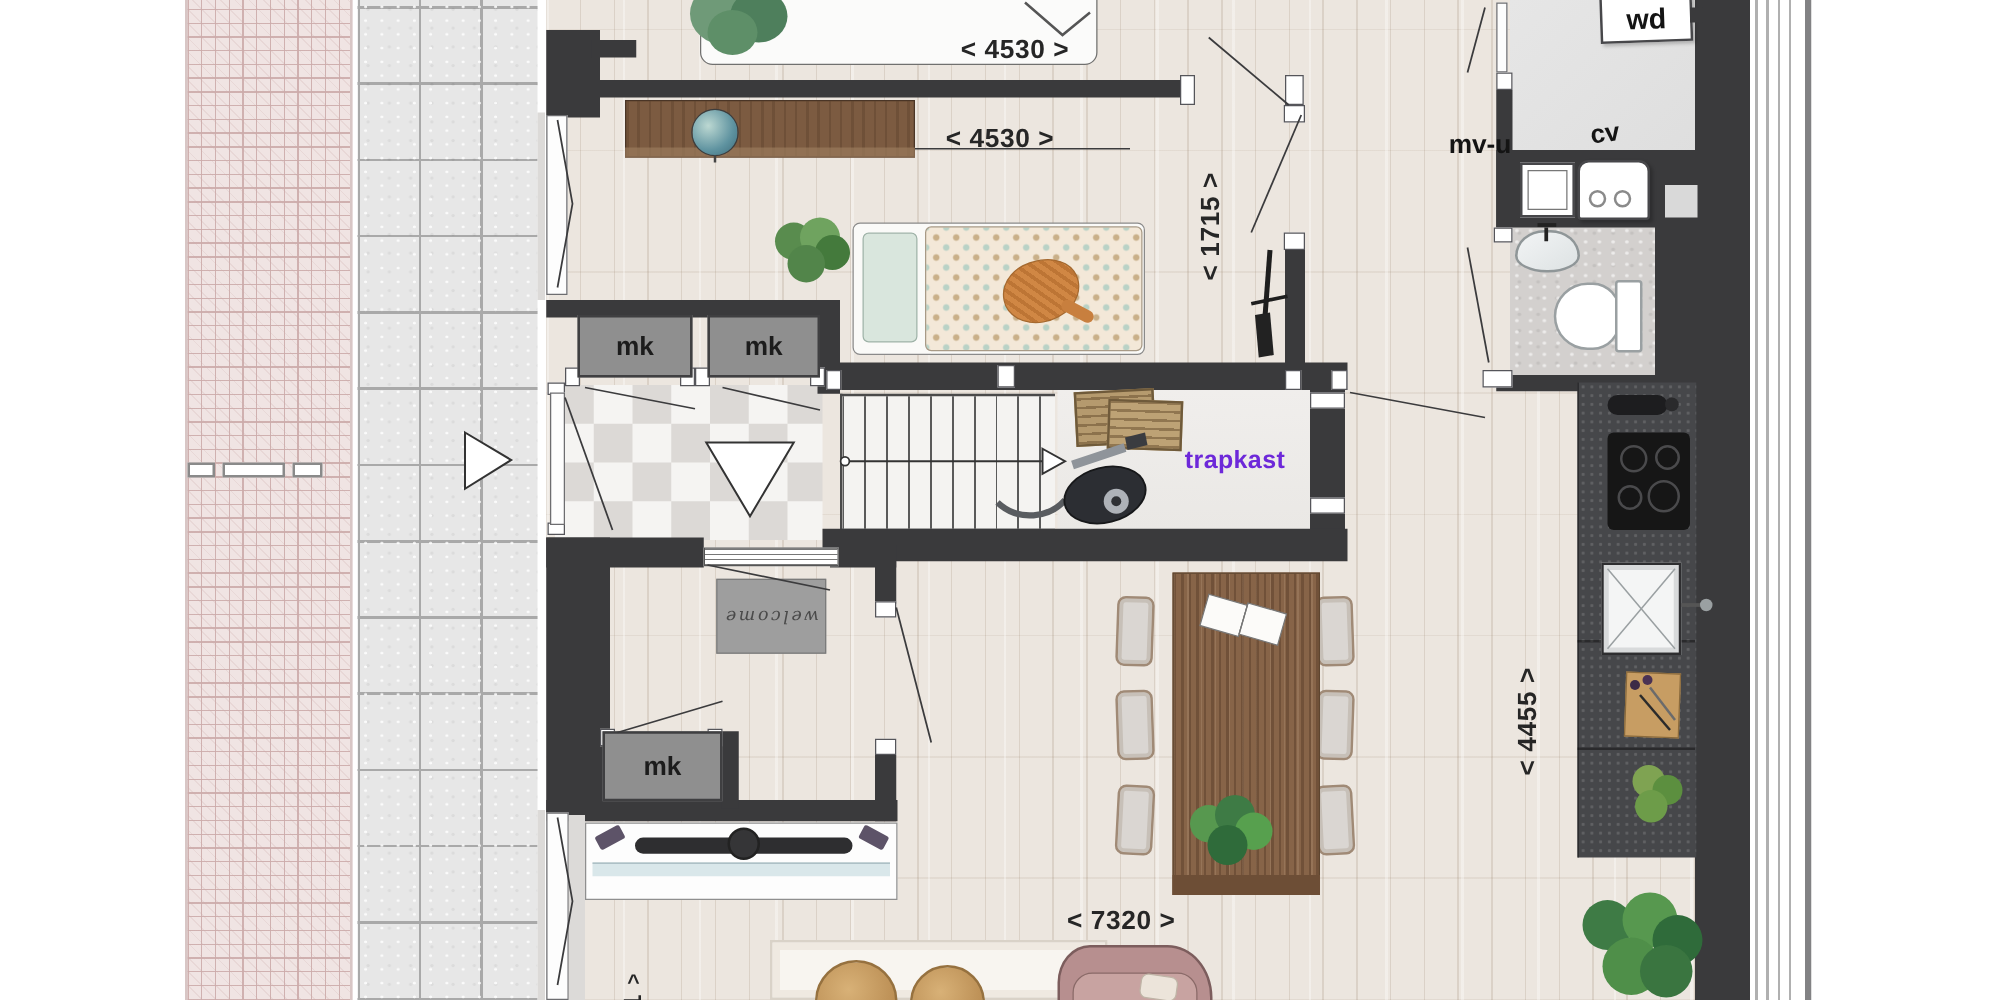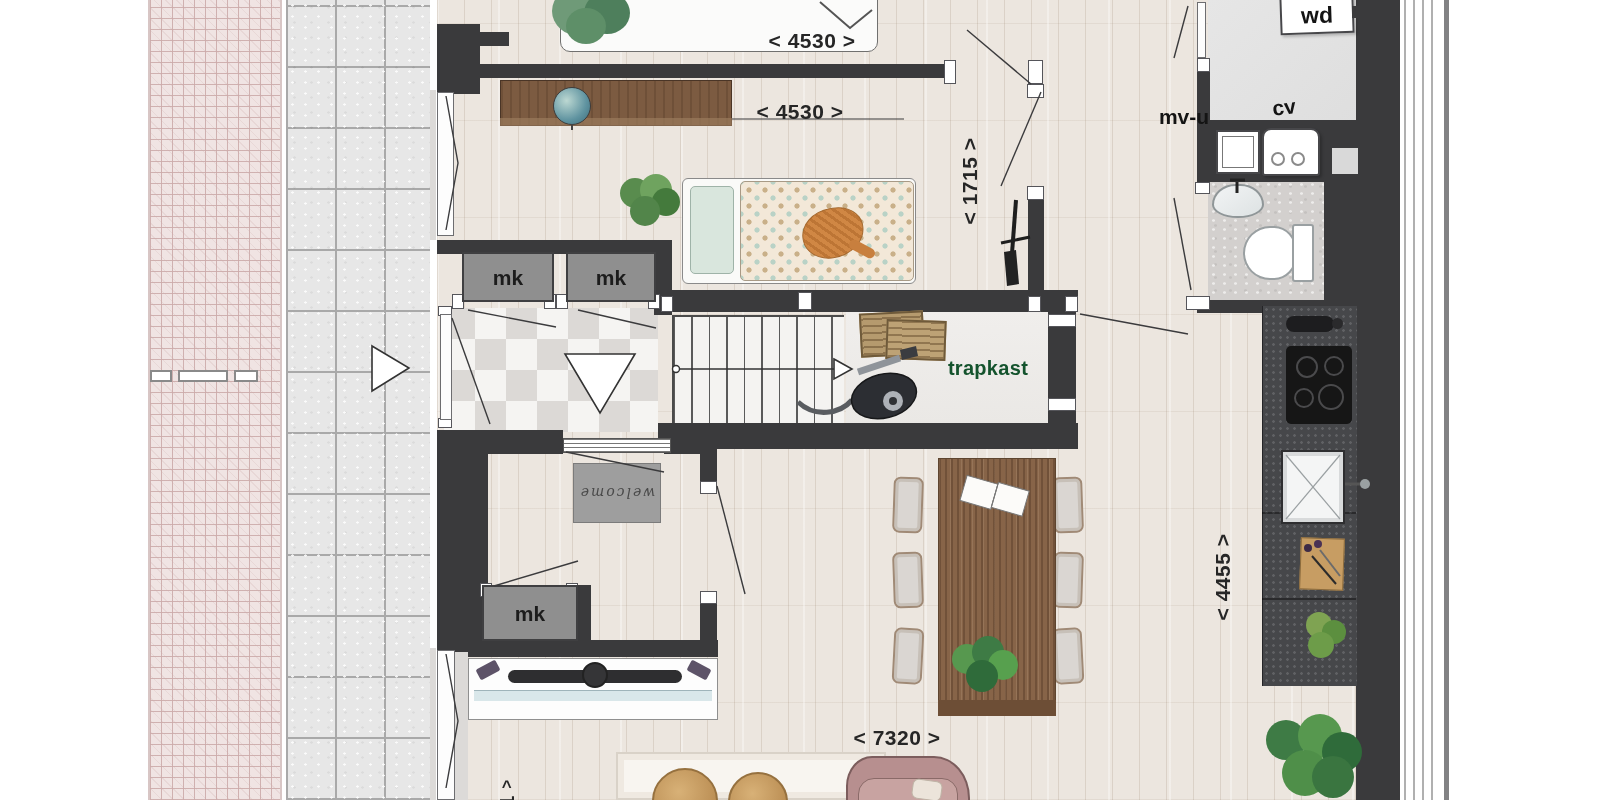--- a/index.html
+++ b/index.html
@@ -57,21 +57,21 @@
     background-size:7px 7px;border-left:1.5px solid #242427;}
   .leaf{position:absolute;border-radius:50%;}
   .chair{position:absolute;width:30px;height:56px;background:#dad6d2;border:2px solid #a08a76;
          border-radius:7px;box-shadow:inset 0 0 0 3px #c7c0b8;box-sizing:border-box;}
   
   .dim{position:absolute;transform:translate(-50%,-50%);font:600 21px/1 "Liberation Sans",sans-serif;
        color:#262626;letter-spacing:.5px;white-space:nowrap;}
   .vdim{position:absolute;transform:translate(-50%,-50%) rotate(-90deg);
         font:600 21px/1 "Liberation Sans",sans-serif;color:#262626;letter-spacing:.5px;white-space:nowrap;}
   .room-label{position:absolute;transform:translate(-50%,-50%);
-        font:600 20px/1 "Liberation Sans",sans-serif;color:#14532d;letter-spacing:.3px;}
+        font:600 20px/1 "Liberation Sans",sans-serif;color:#6d28d9;letter-spacing:.3px;}
   .app-label{position:absolute;transform:translate(-50%,-50%);
         font:600 21px/1 "Liberation Sans",sans-serif;color:#141414;}
   .wd-label{font:600 23px/1 "Liberation Sans",sans-serif;color:#141414;}
   .welcome-label{position:absolute;left:50%;top:50%;transform:translate(-50%,-50%) rotate(180deg);
         font:italic 400 14px/1 "DejaVu Serif",serif;color:#4a4a4a;letter-spacing:2px;}
   svg.lines{position:absolute;left:0;top:0;pointer-events:none;}
 </style>
 </head>
 <body>
 

